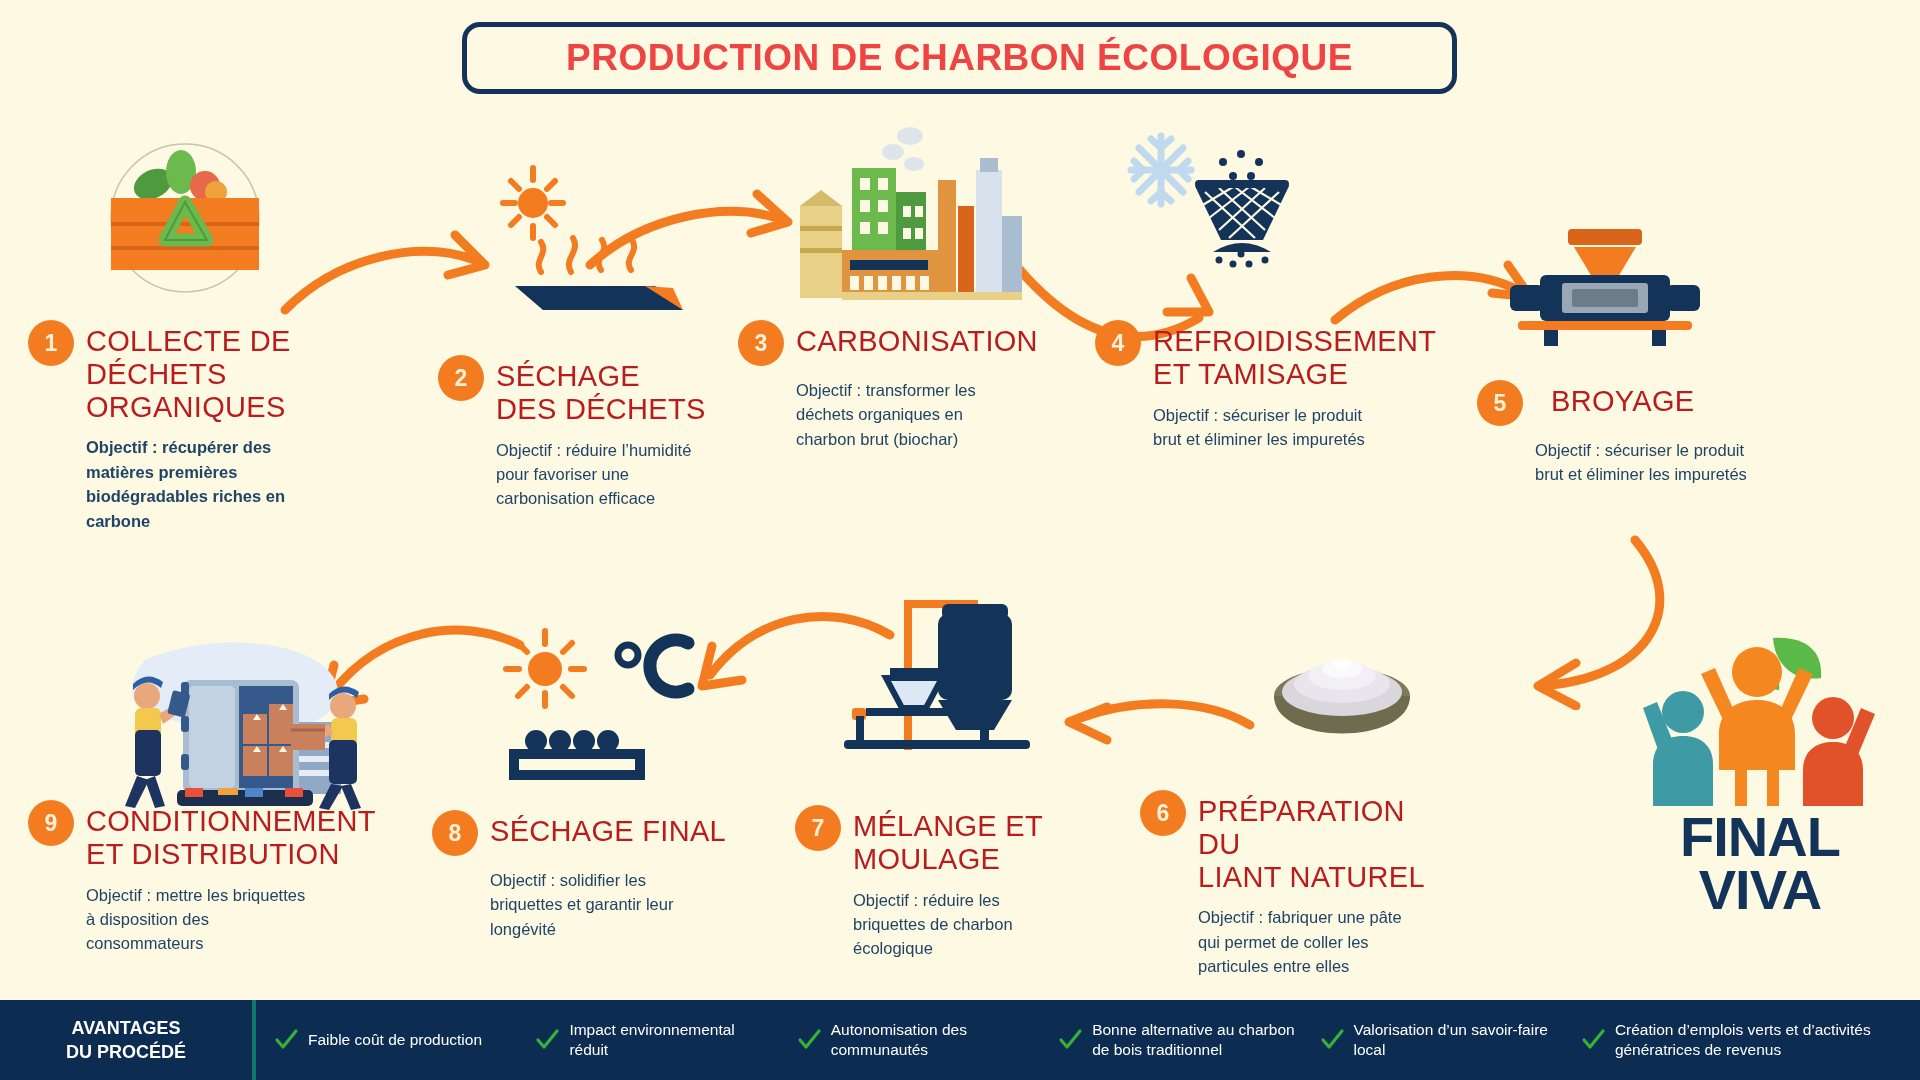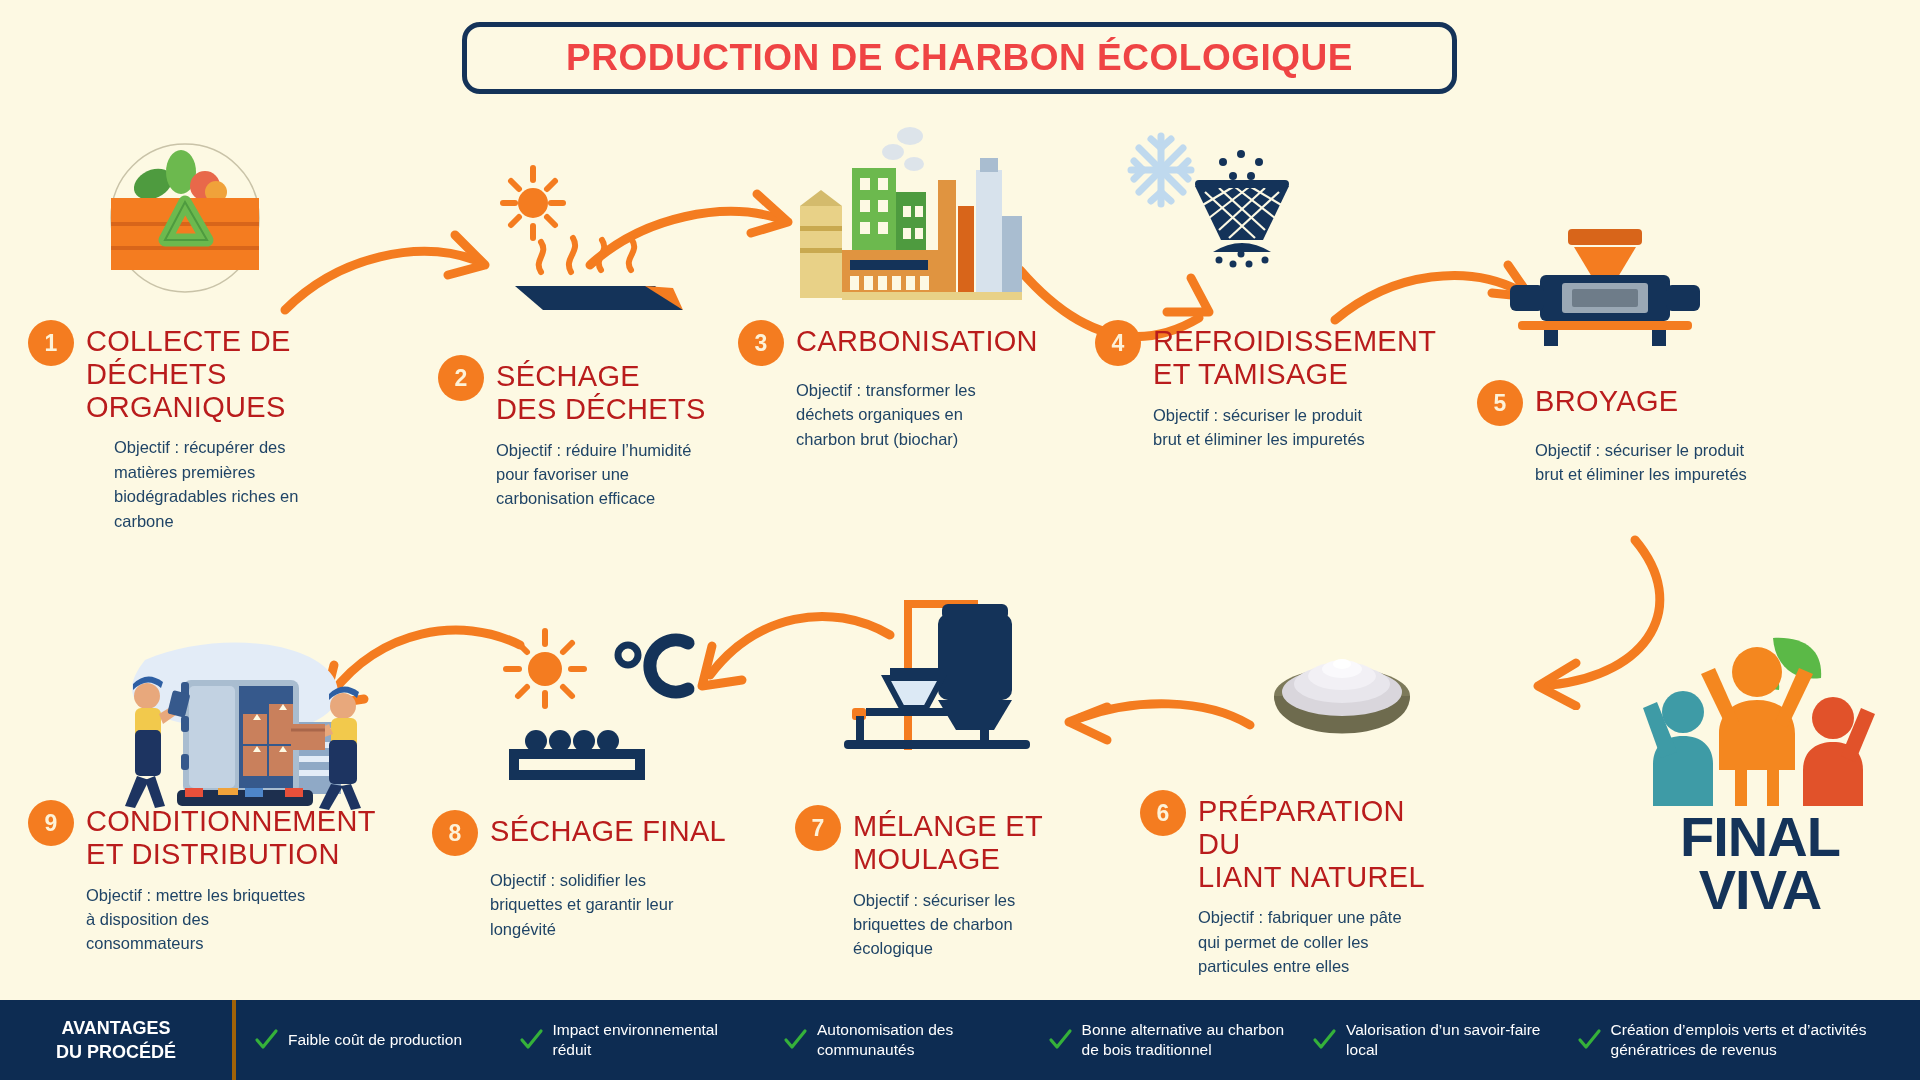--- a/index.html
+++ b/index.html
@@ -45,23 +45,23 @@
 
   
   .ill{ position:absolute; }
 
   
   .footer{
     position:absolute;left:0;bottom:0;width:1920px;height:80px;
     background:#0D2C52;display:flex;align-items:stretch;
   }
   .footer-label{
-    width:236px;display:flex;flex-direction:column;align-items:center;justify-content:center;
+    width:256px;display:flex;flex-direction:column;align-items:center;justify-content:center;
     color:#fff;font-weight:bold;font-size:18px;line-height:1.35;text-align:center;
-    border-right:4px solid #a16207;
+    border-right:4px solid #0f766e;
   }
   .footer-items{flex:1;display:flex;align-items:center;padding:16px 6px;}
   .fitem{display:flex;align-items:center;gap:9px;padding:0 11px;flex:1;}
   .check{flex:0 0 26px;}
   .fitem span{color:#fff;font-size:15.5px;line-height:1.32;}
 
   
   .logo{position:absolute;left:1615px;top:630px;width:290px;text-align:center;}
   .logo-word{
     color:#143359;font-weight:bold;font-size:56px;line-height:.95;letter-spacing:-1px;
@@ -360,21 +360,21 @@
     </g>
   </svg>
 
   <div class="step" style="left:28px;top:320px;width:300px;">
     <div class="step-head">
       <div class="badge">1</div>
       <div class="step-title" style="white-space:pre-line;">COLLECTE DE
 DÉCHETS
 ORGANIQUES</div>
     </div>
-    <div class="step-desc" style="margin-left:86px;width:236px;">Objectif : récupérer des matières premières biodégradables riches en carbone</div>
+    <div class="step-desc" style="margin-left:58px;width:236px;font-weight:bold;">Objectif : récupérer des matières premières biodégradables riches en carbone</div>
   </div>
 
   <div class="step" style="left:438px;top:355px;width:280px;">
     <div class="step-head">
       <div class="badge">2</div>
       <div class="step-title" style="white-space:pre-line;">SÉCHAGE
 DES DÉCHETS</div>
     </div>
     <div class="step-desc" style="margin-left:58px;width:230px;">Objectif : réduire l’humidité pour favoriser une carbonisation efficace</div>
   </div>
@@ -392,41 +392,41 @@
       <div class="badge">4</div>
       <div class="step-title" style="white-space:pre-line;">REFROIDISSEMENT
 ET TAMISAGE</div>
     </div>
     <div class="step-desc" style="margin-left:58px;width:230px;">Objectif : sécuriser le produit brut et éliminer les impuretés</div>
   </div>
 
   <div class="step" style="left:1477px;top:380px;width:290px;">
     <div class="step-head">
       <div class="badge">5</div>
-      <div class="step-title" style="white-space:pre-line;">BROYAGE</div>
+      <div class="step-title" style="white-space:pre-line;margin-left:16px;">BROYAGE</div>
     </div>
     <div class="step-desc" style="margin-left:58px;width:228px;">Objectif : sécuriser le produit brut et éliminer les impuretés</div>
   </div>
 
   <div class="step" style="left:1140px;top:790px;width:300px;">
     <div class="step-head">
       <div class="badge">6</div>
       <div class="step-title" style="white-space:pre-line;">PRÉPARATION DU
 LIANT NATUREL</div>
     </div>
     <div class="step-desc" style="margin-left:58px;width:230px;">Objectif : fabriquer une pâte qui permet de coller les particules entre elles</div>
   </div>
 
   <div class="step" style="left:795px;top:805px;width:290px;">
     <div class="step-head">
       <div class="badge">7</div>
       <div class="step-title" style="white-space:pre-line;">MÉLANGE ET
 MOULAGE</div>
     </div>
-    <div class="step-desc" style="margin-left:58px;width:218px;">Objectif : sécuriser les briquettes de charbon écologique</div>
+    <div class="step-desc" style="margin-left:58px;width:218px;">Objectif : réduire les briquettes de charbon écologique</div>
   </div>
 
   <div class="step" style="left:432px;top:810px;width:300px;">
     <div class="step-head">
       <div class="badge">8</div>
       <div class="step-title" style="white-space:pre-line;">SÉCHAGE FINAL</div>
     </div>
     <div class="step-desc" style="margin-left:58px;width:228px;">Objectif : solidifier les briquettes et garantir leur longévité</div>
   </div>
 

